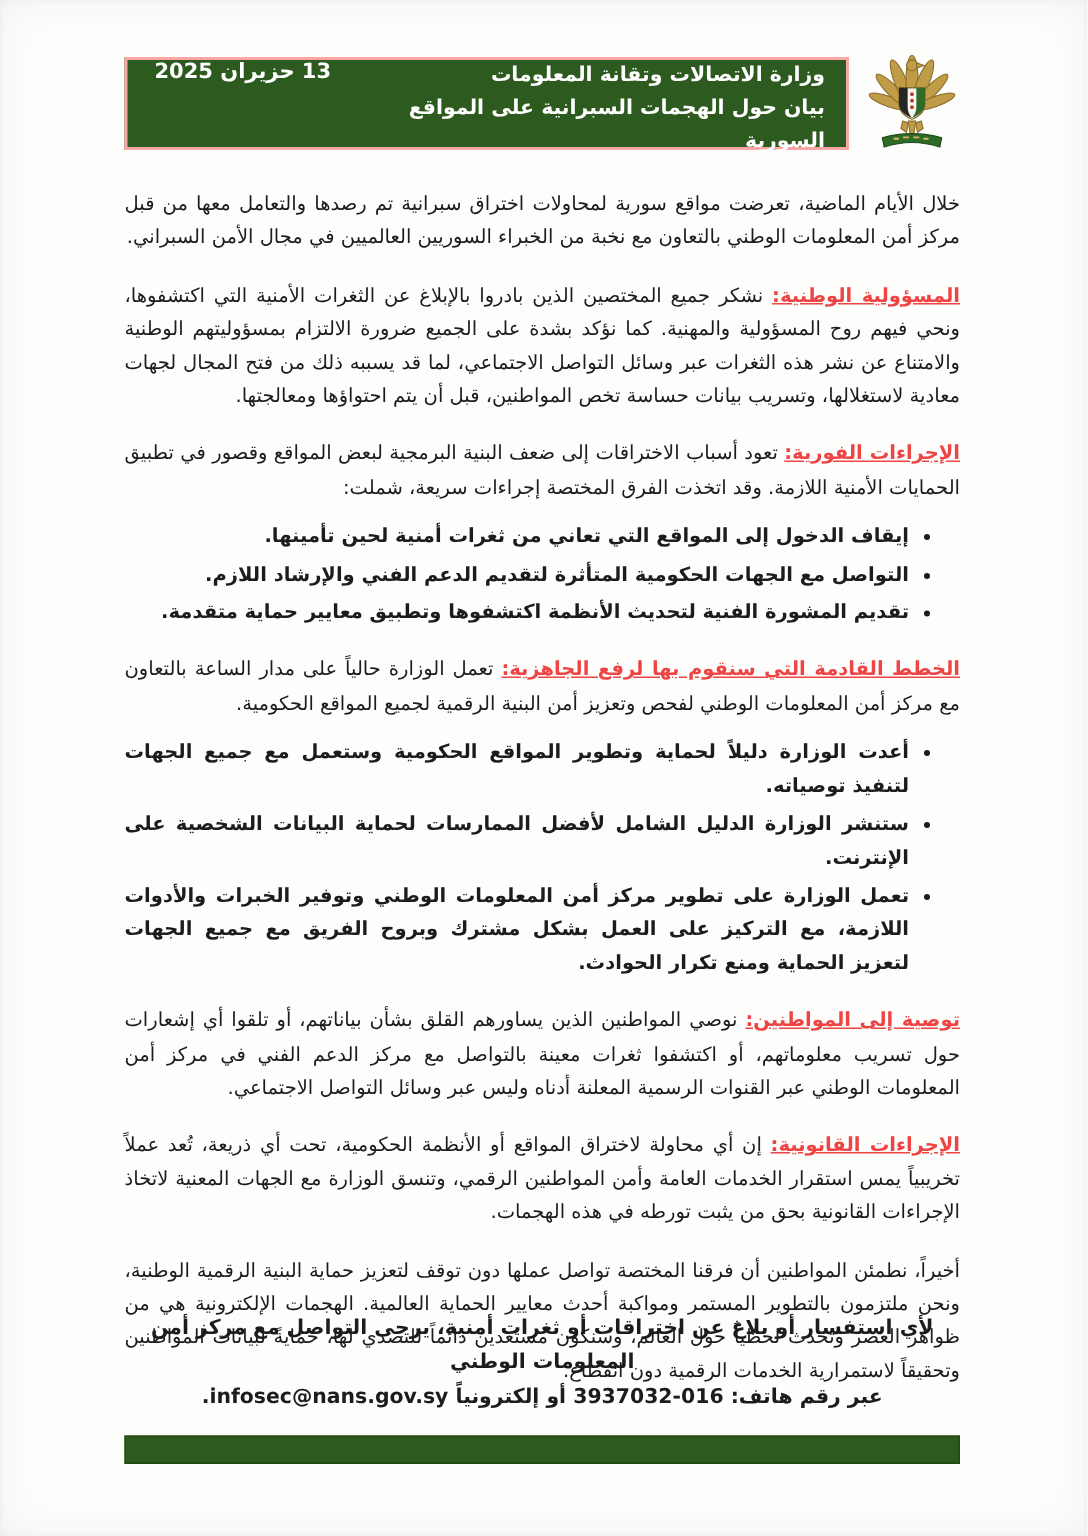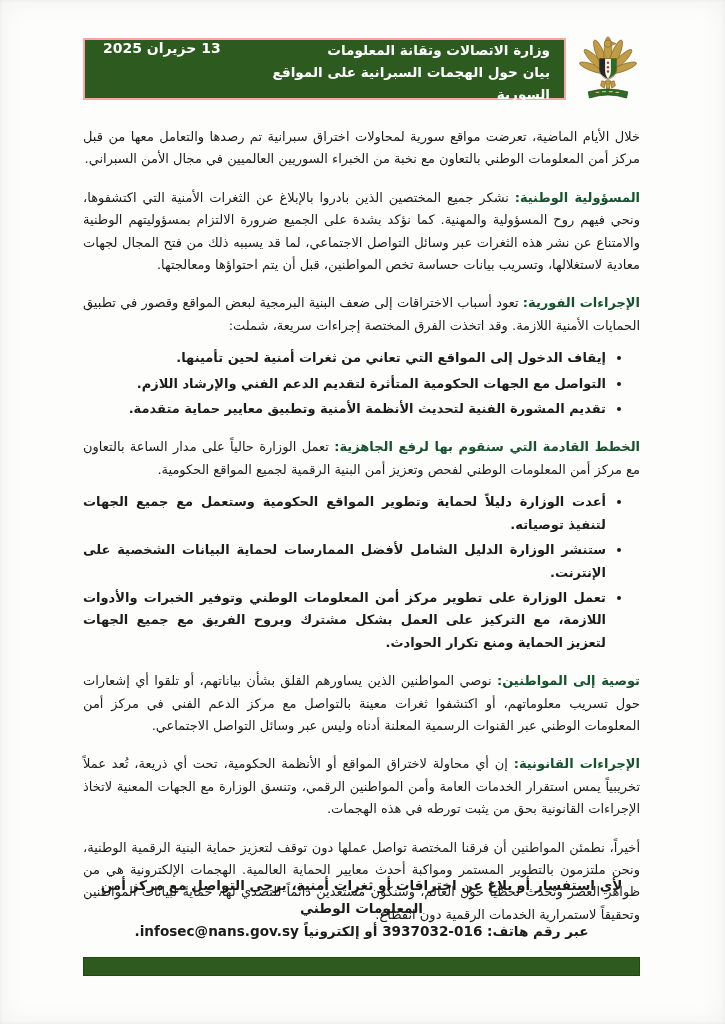--- a/index.html
+++ b/index.html
@@ -24,21 +24,21 @@
     display:flex;justify-content:space-between;
     padding:0 14px;color:#ffffff;
     border:2px solid #fca5a5;
   }
   .bar-titles{text-align:right;font-weight:bold;font-size:13.6px;line-height:1.6;}
   .bar-date{font-weight:bold;font-size:14px;white-space:nowrap;padding-left:4px;}
   
   .doc-body{font-size:13px;line-height:22.4px;text-align:justify;}
   .doc-body p{margin:0 0 16px 0;}
   .doc-body p.tight{margin-bottom:10px;}
-  .doc-body strong{font-weight:bold;color:#14532d;}
+  .doc-body strong{font-weight:bold;color:#ef4444;text-decoration:underline;}
   ul.bullets{margin:0 34px 16px 0;padding:0;font-weight:bold;}
   ul.bullets li{margin:0 0 3px 0;padding:0;}
   
   .doc-footer{position:absolute;right:85px;left:83px;top:874px;}
   .contact{
     text-align:center;font-weight:bold;font-size:13.6px;line-height:23px;margin:0 0 14px 0;
   }
   .bottom-bar{height:17px;background:#2d5a1e;border:1px solid #24490f;}
 </style>
 </head>
@@ -93,21 +93,21 @@
 
   <div class="doc-body">
     <p>خلال الأيام الماضية، تعرضت مواقع سورية لمحاولات اختراق سبرانية تم رصدها والتعامل معها من قبل مركز أمن المعلومات الوطني بالتعاون مع نخبة من الخبراء السوريين العالميين في مجال الأمن السبراني.</p>
 
     <p><strong>المسؤولية الوطنية:</strong> <span>نشكر جميع المختصين الذين بادروا بالإبلاغ عن الثغرات الأمنية التي اكتشفوها، ونحي فيهم روح المسؤولية والمهنية. كما نؤكد بشدة على الجميع ضرورة الالتزام بمسؤوليتهم الوطنية والامتناع عن نشر هذه الثغرات عبر وسائل التواصل الاجتماعي، لما قد يسببه ذلك من فتح المجال لجهات معادية لاستغلالها، وتسريب بيانات حساسة تخص المواطنين، قبل أن يتم احتواؤها ومعالجتها.</span></p>
 
     <p class="tight"><strong>الإجراءات الفورية:</strong> <span>تعود أسباب الاختراقات إلى ضعف البنية البرمجية لبعض المواقع وقصور في تطبيق الحمايات الأمنية اللازمة. وقد اتخذت الفرق المختصة إجراءات سريعة، شملت:</span></p>
     <ul class="bullets">
       <li>إيقاف الدخول إلى المواقع التي تعاني من ثغرات أمنية لحين تأمينها.</li>
       <li>التواصل مع الجهات الحكومية المتأثرة لتقديم الدعم الفني والإرشاد اللازم.</li>
-      <li>تقديم المشورة الفنية لتحديث الأنظمة الأمنية وتطبيق معايير حماية متقدمة.</li>
+      <li>تقديم المشورة الفنية لتحديث الأنظمة اكتشفوها وتطبيق معايير حماية متقدمة.</li>
     </ul>
 
     <p class="tight"><strong>الخطط القادمة التي سنقوم بها لرفع الجاهزية:</strong> <span>تعمل الوزارة حالياً على مدار الساعة بالتعاون مع مركز أمن المعلومات الوطني لفحص وتعزيز أمن البنية الرقمية لجميع المواقع الحكومية.</span></p>
     <ul class="bullets">
       <li>أعدت الوزارة دليلاً لحماية وتطوير المواقع الحكومية وستعمل مع جميع الجهات لتنفيذ توصياته.</li>
       <li>ستنشر الوزارة الدليل الشامل لأفضل الممارسات لحماية البيانات الشخصية على الإنترنت.</li>
       <li>تعمل الوزارة على تطوير مركز أمن المعلومات الوطني وتوفير الخبرات والأدوات اللازمة، مع التركيز على العمل بشكل مشترك وبروح الفريق مع جميع الجهات لتعزيز الحماية ومنع تكرار الحوادث.</li>
     </ul>
 
     <p><strong>توصية إلى المواطنين:</strong> <span>نوصي المواطنين الذين يساورهم القلق بشأن بياناتهم، أو تلقوا أي إشعارات حول تسريب معلوماتهم، أو اكتشفوا ثغرات معينة بالتواصل مع مركز الدعم الفني في مركز أمن المعلومات الوطني عبر القنوات الرسمية المعلنة أدناه وليس عبر وسائل التواصل الاجتماعي.</span></p>

